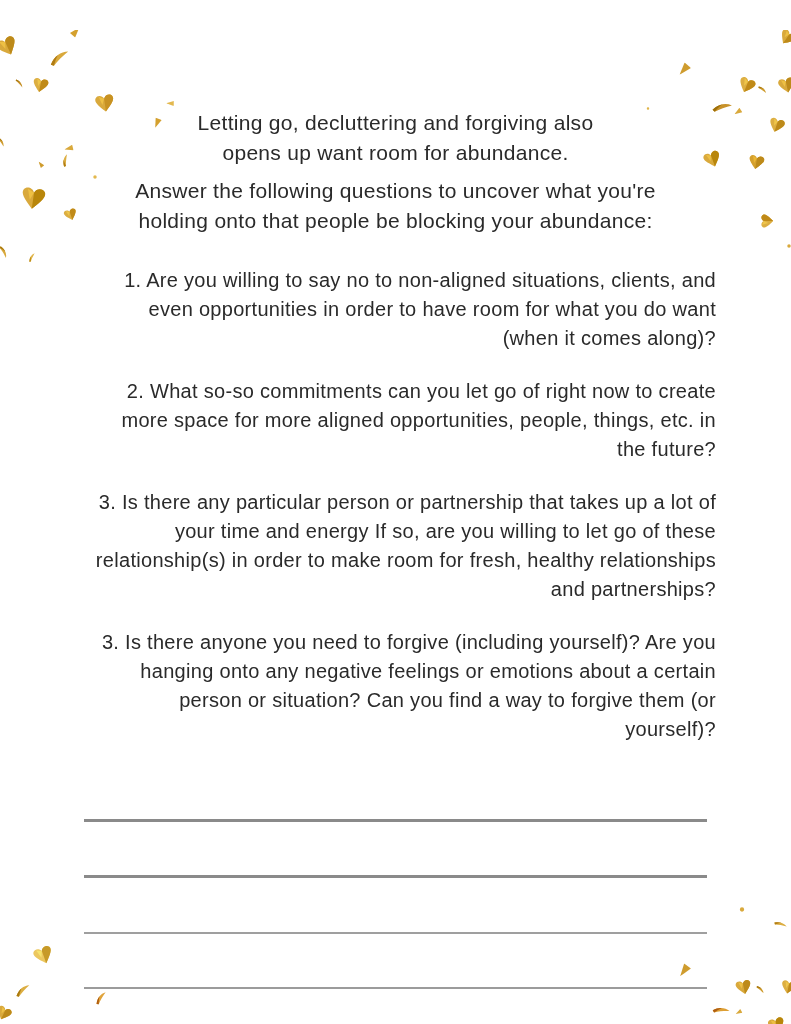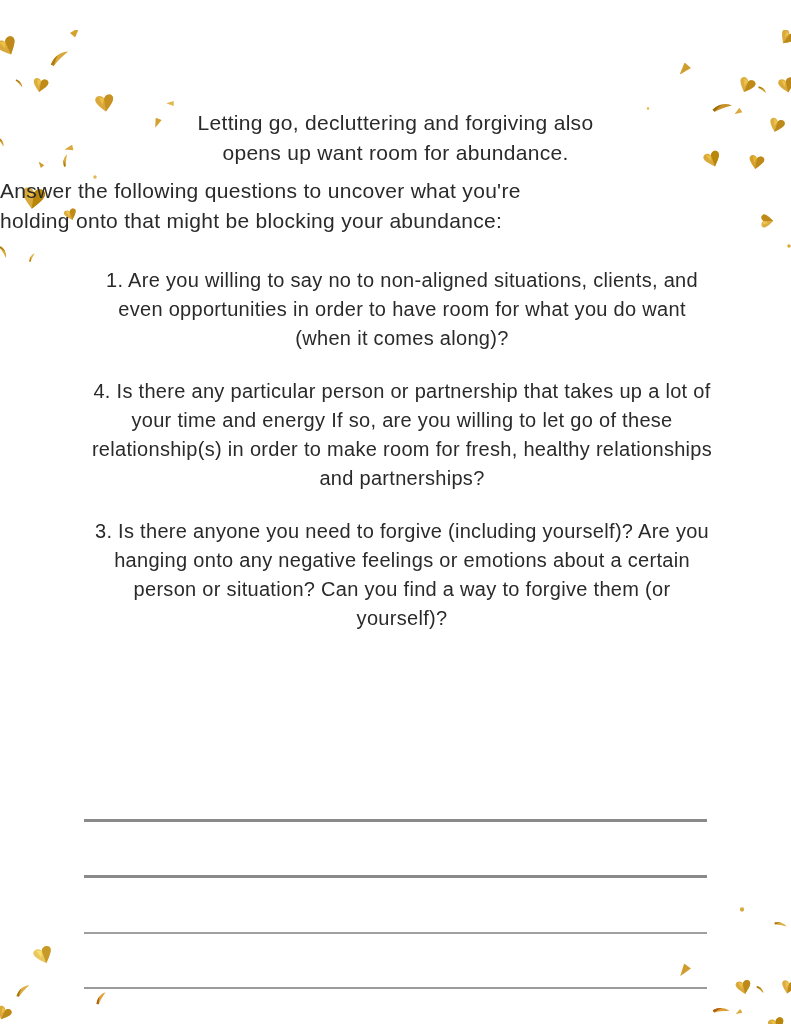--- a/index.html
+++ b/index.html
@@ -14,27 +14,27 @@
   }
   .confetti-layer{position:absolute;inset:0;pointer-events:none;}
   .confetti{position:absolute;transform:translate(-50%,-50%);}
   .heading{
     position:absolute;top:78px;left:0;width:791px;
     text-align:center;font-size:21px;line-height:30px;
     letter-spacing:.3px;font-weight:400;
   }
   .intro{
     position:absolute;top:146px;left:0;width:791px;
-    font-size:21px;line-height:30px;
+    text-align:center;font-size:21px;line-height:30px;
     letter-spacing:.3px;
   }
   .questions{
     position:absolute;top:236px;left:88px;width:628px;
     font-size:20px;line-height:29px;letter-spacing:.3px;
-    text-align:center;
+    text-align:right;
   }
   .questions p{margin:0 0 24px 0;}
   .answer-line{position:absolute;left:84px;width:623px;background:#8a8a8a;}
   .answer-line.l1{top:789px;height:3px;}
   .answer-line.l2{top:845px;height:3px;}
   .answer-line.l3{top:902px;height:2px;}
   .answer-line.l4{top:957px;height:2px;}
 </style>
 </head>
 <body>
@@ -239,26 +239,27 @@
   </svg></div>
     </div>
 
   <div class="heading">
     <div>Letting go, decluttering and forgiving also</div>
     <div>opens up want room for abundance.</div>
   </div>
 
   <div class="intro">
     <div>Answer the following questions to uncover what you're</div>
-    <div>holding onto that might be blocking your abundance:</div>
+    <div>holding onto that people be blocking your abundance:</div>
   </div>
 
   <div class="questions">
     <p>1. Are you willing to say no to non-aligned situations, clients, and even opportunities in order to have room for what you do want (when it comes along)?</p>
-    <p>4. Is there any particular person or partnership that takes up a lot of your time and energy If so, are you willing to let go of these relationship(s) in order to make room for fresh, healthy relationships and partnerships?</p>
+    <p>2. What so-so commitments can you let go of right now to create more space for more aligned opportunities, people, things, etc. in the future?</p>
+    <p>3. Is there any particular person or partnership that takes up a lot of your time and energy If so, are you willing to let go of these relationship(s) in order to make room for fresh, healthy relationships and partnerships?</p>
     <p>3. Is there anyone you need to forgive (including yourself)? Are you hanging onto any negative feelings or emotions about a certain person or situation? Can you find a way to forgive them (or yourself)?</p>
   </div>
 
   <div>
     <div class="answer-line l1" style="background: rgb(138, 138, 138);"></div>
     <div class="answer-line l2" style="background: rgb(138, 138, 138);"></div>
     <div class="answer-line l3" style="background: rgb(159, 159, 159);"></div>
     <div class="answer-line l4" style="background: rgb(155, 155, 155);"></div>
   </div>
 

